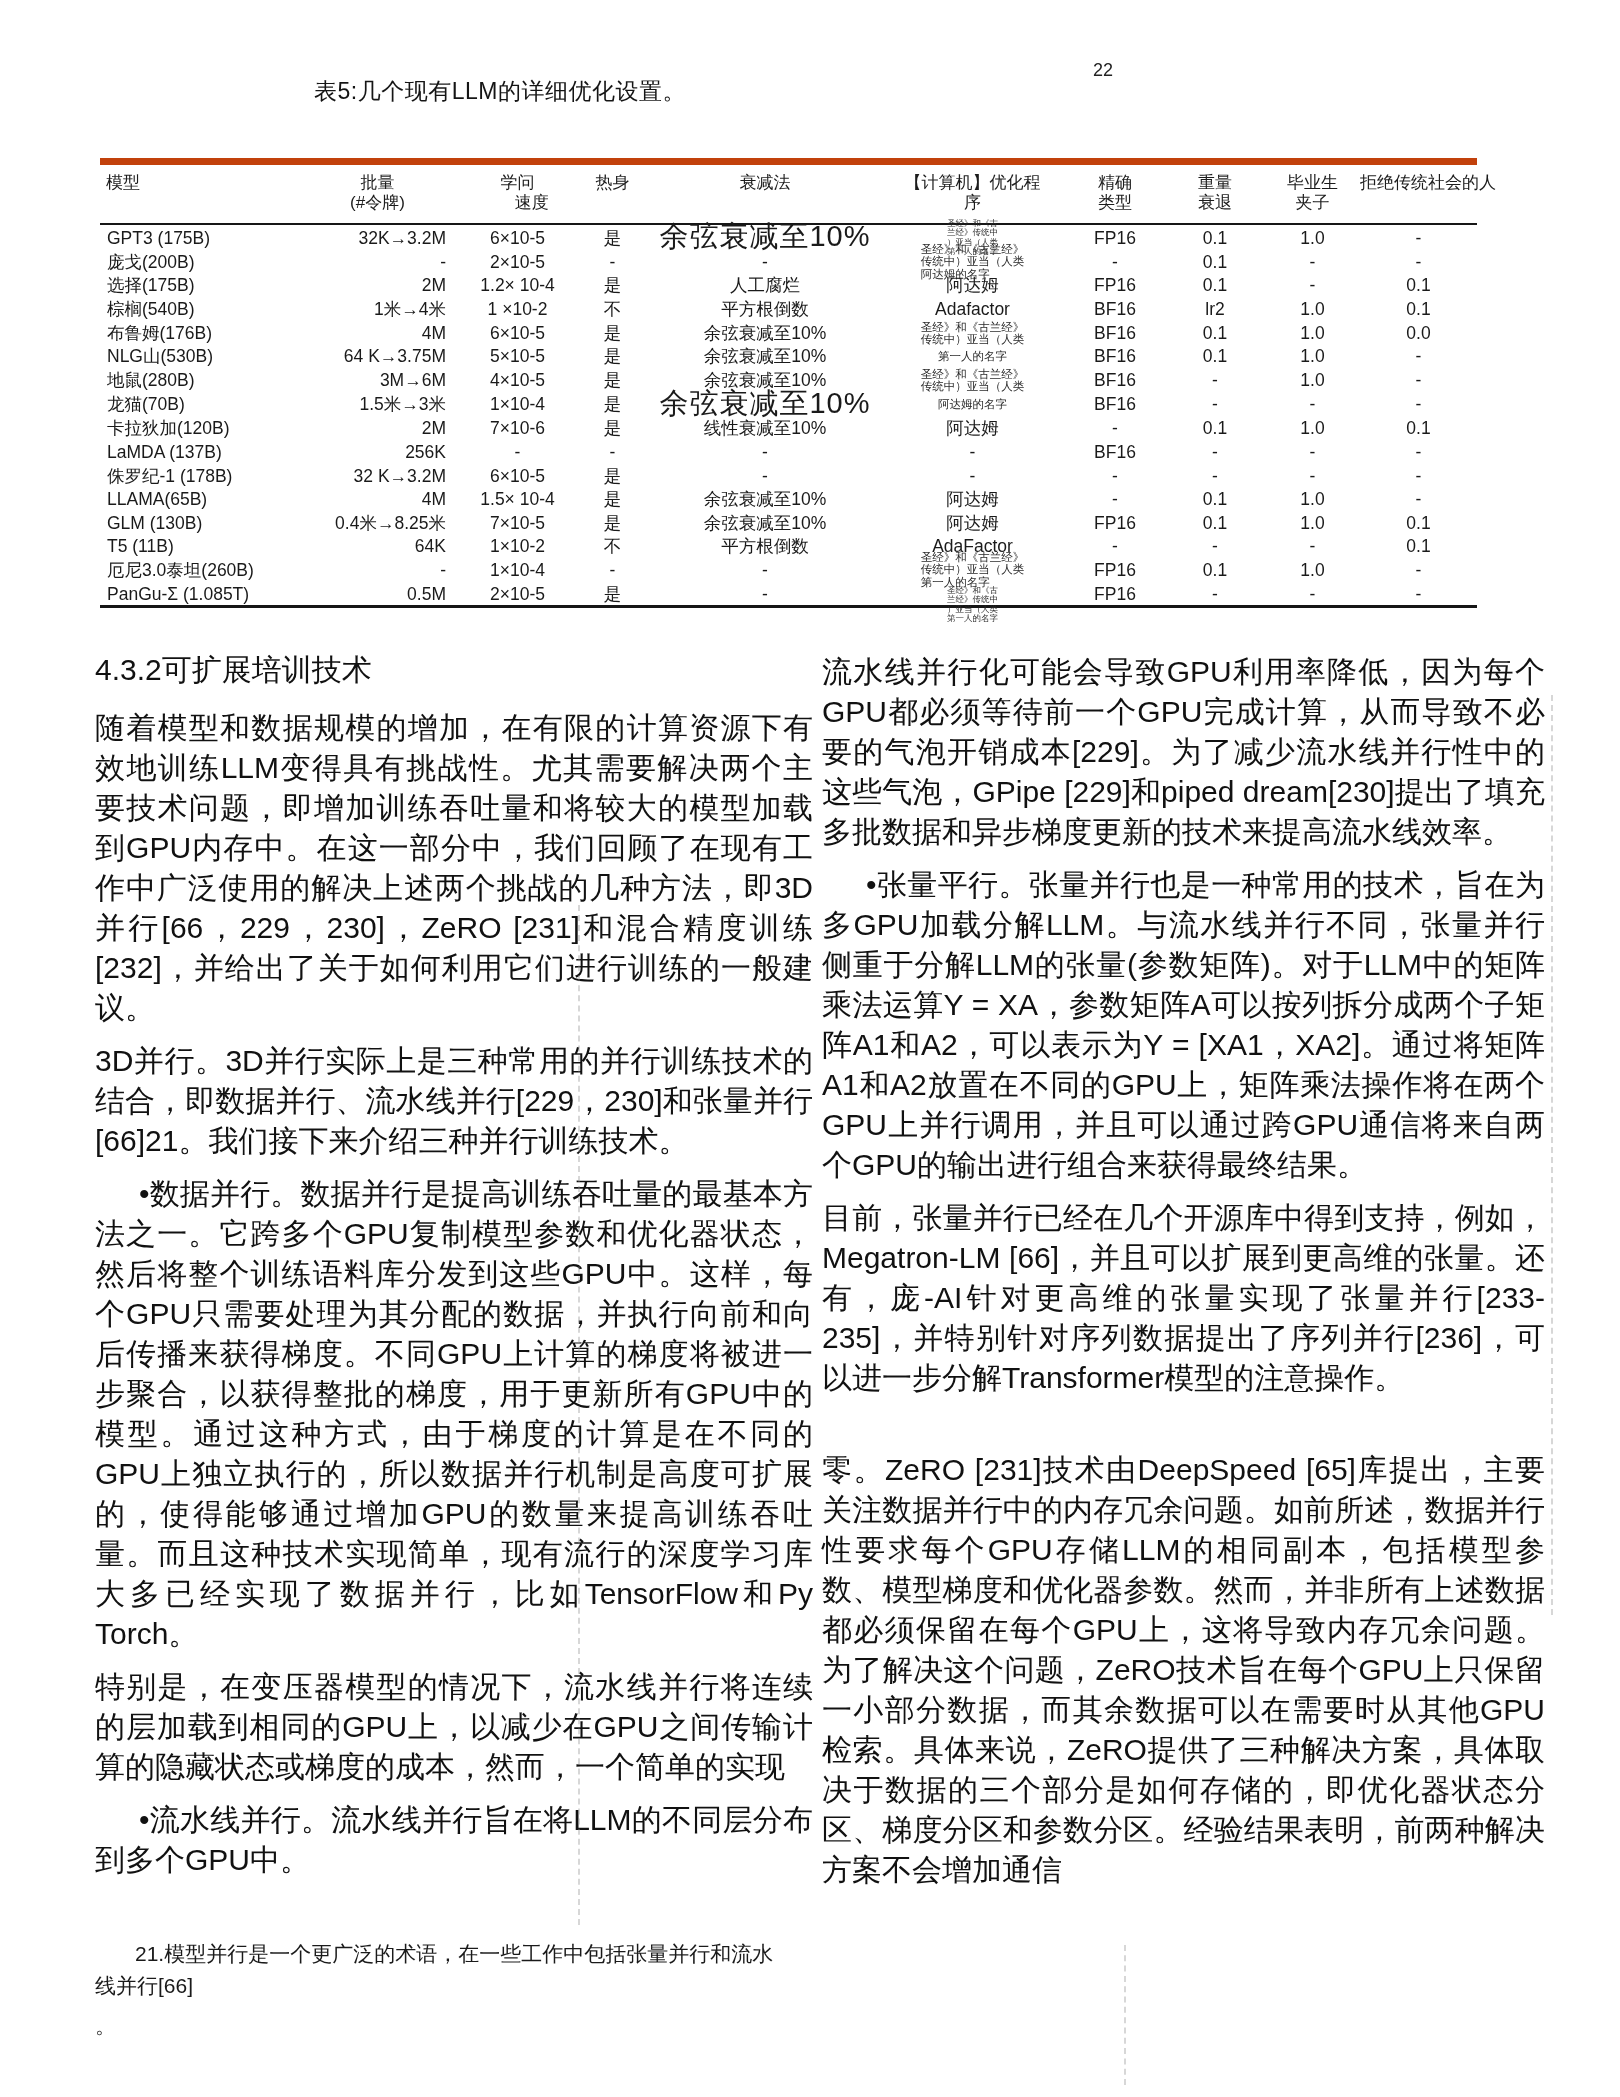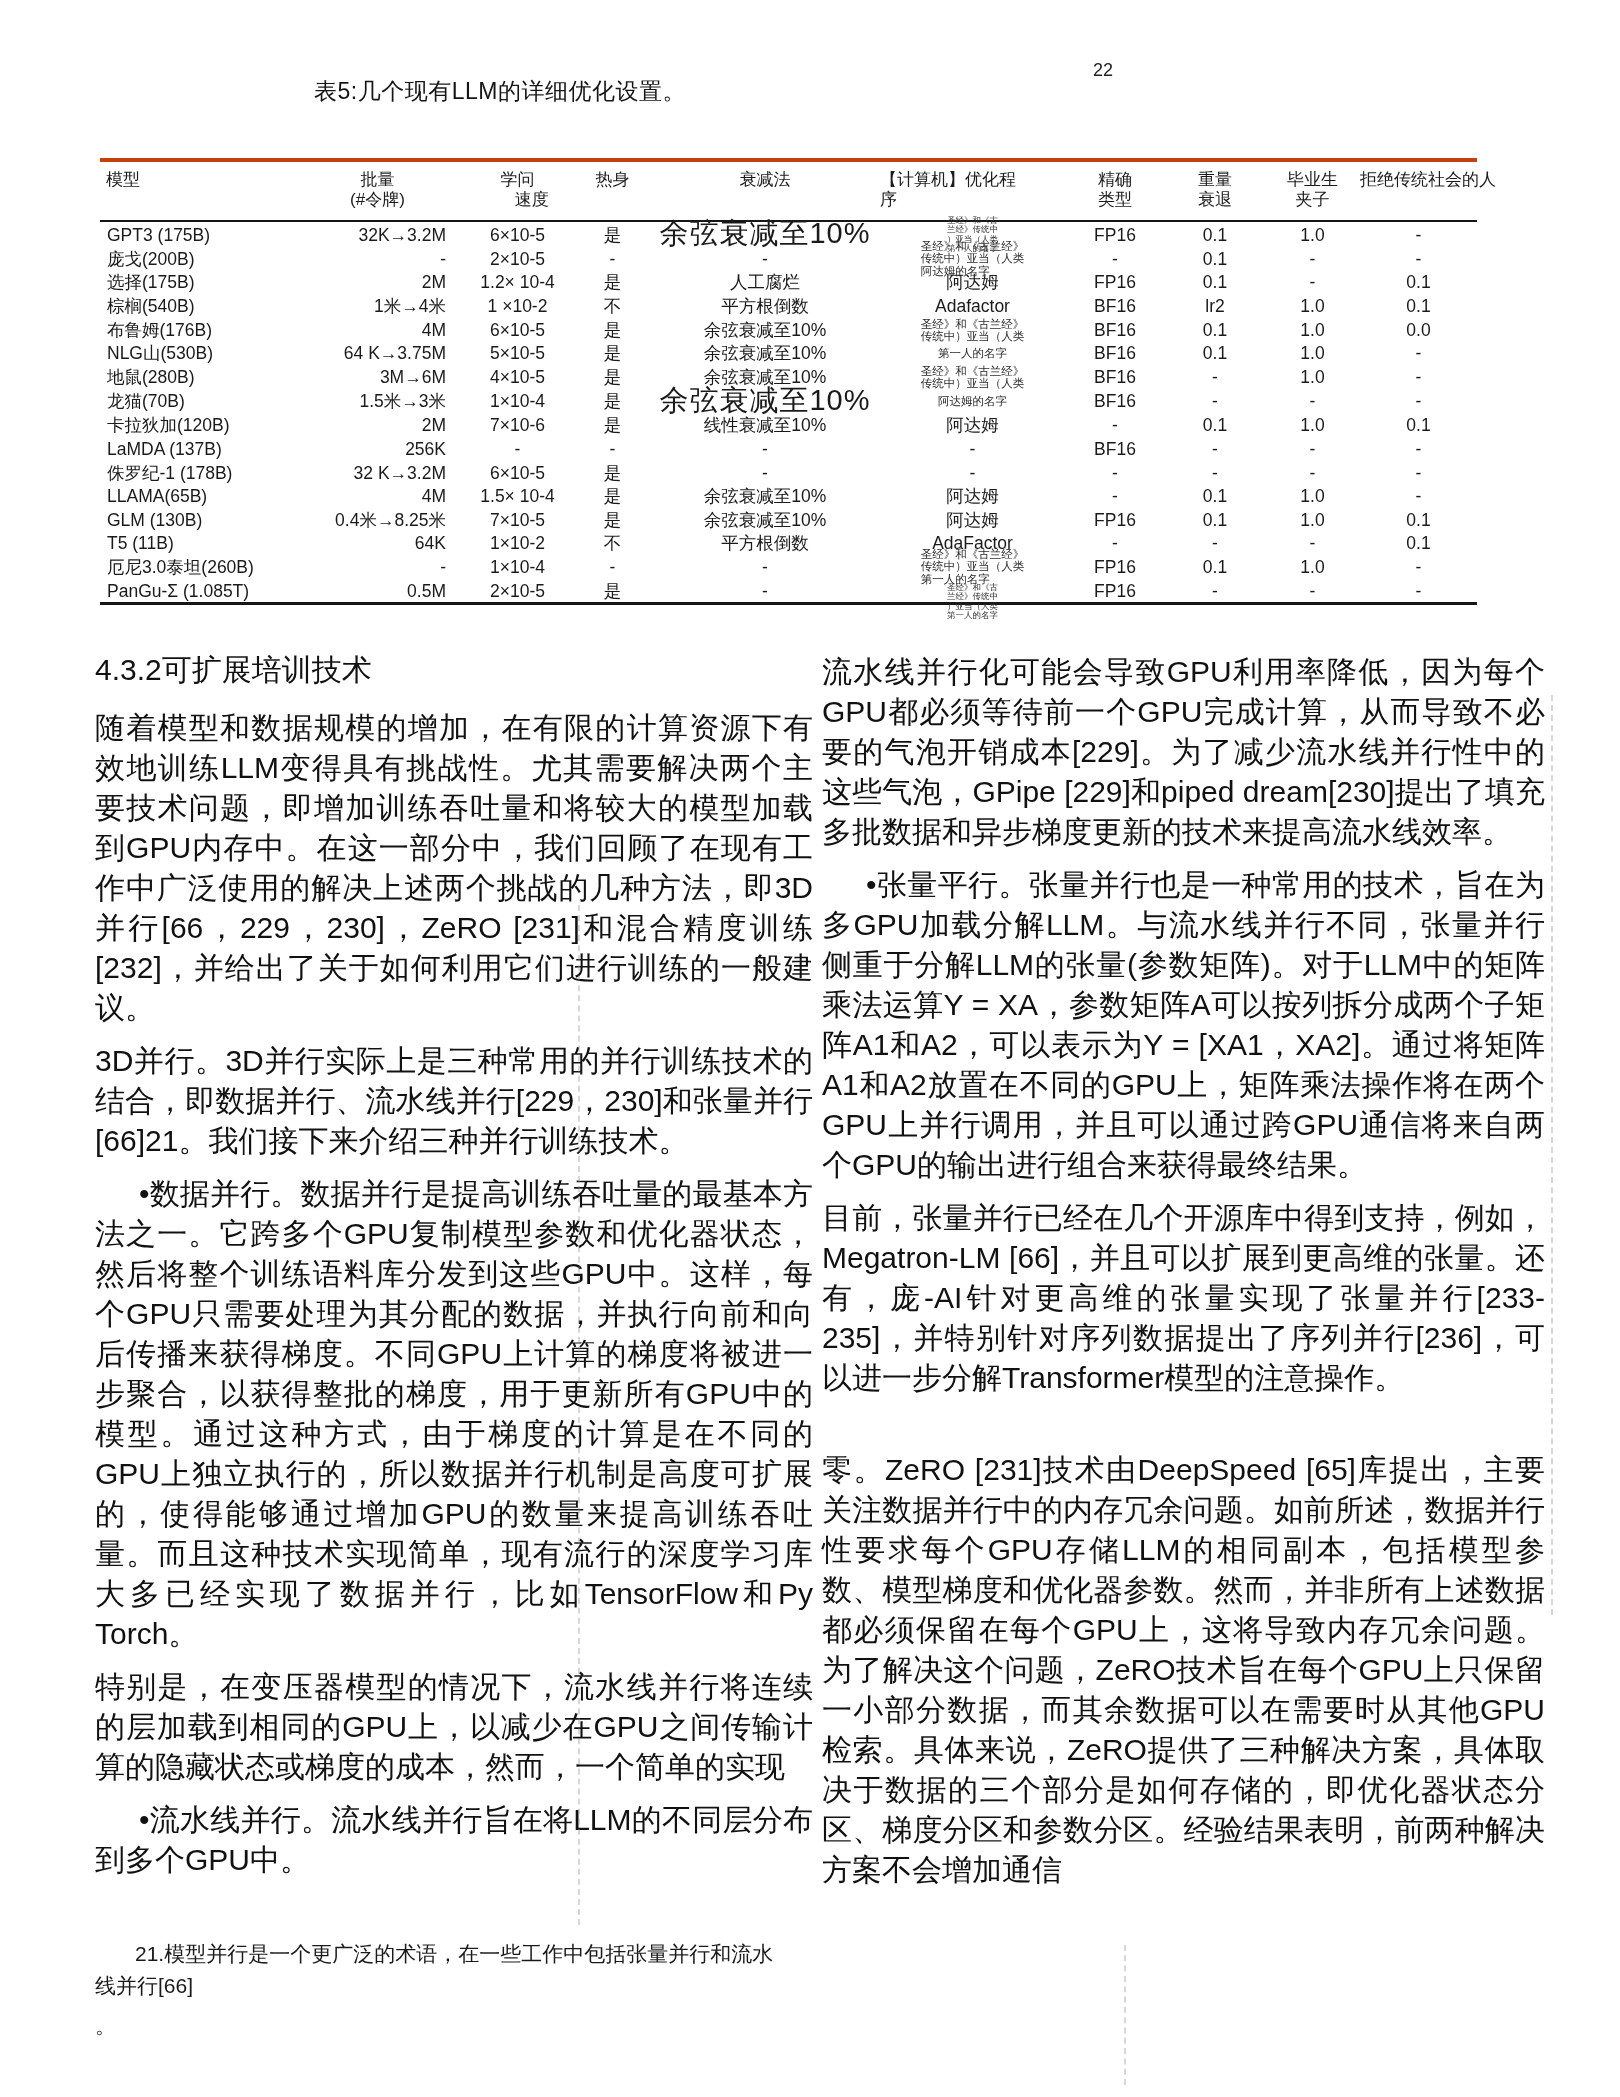--- a/index.html
+++ b/index.html
@@ -7,28 +7,28 @@
     position:relative; width:1620px; height:2097px; background:#ffffff;
     font-family:"Liberation Sans", sans-serif; color:#121212; overflow:hidden;
     margin:0 auto;
   }
   .page-number { position:absolute; left:1093px; top:60px; font-size:18px; color:#222; }
   .table-title { position:absolute; left:100px; top:76px; width:800px; text-align:center; font-size:23px; letter-spacing:0.5px; color:#151515; }
 
   .opt-table {
     position:absolute; left:100px; top:158px; width:1377px;
     border-collapse:collapse; table-layout:fixed;
-    border-top:4px solid #c2410c; border-bottom:3px solid #161616;
+    border-top:7px solid #c2410c; border-bottom:3px solid #161616;
   }
   .opt-table thead th {
     border-bottom:2px solid #161616; font-weight:400; font-size:17px; line-height:20px;
     vertical-align:top; padding:8px 0 10px 0; white-space:pre-wrap; text-align:center; color:#1c1c1c;
   }
   .opt-table th.h-model { text-align:left; padding-left:6px; }
-  .opt-table th.h-optimizer { text-align:left; }
+  .opt-table th.h-optimizer { text-align:center; }
   .opt-table th.h-dropout { white-space:nowrap; text-align:left; }
   .opt-table tbody td {
     font-size:17.5px; height:23.6px; padding:0; text-align:center; vertical-align:middle;
     line-height:20px; overflow:visible; position:relative; color:#1a1a1a;
   }
   .opt-table td.c-model { text-align:left; padding-left:7px; white-space:nowrap; }
   .opt-table td.c-batch { text-align:right; padding-right:14px; white-space:nowrap; }
   .decay-xl { font-size:29px; line-height:22px; white-space:nowrap; letter-spacing:1px; display:inline-block; }
   .opt-sm, .opt-xs {
     position:absolute; left:50%; top:50%; transform:translate(-50%,-50%);

